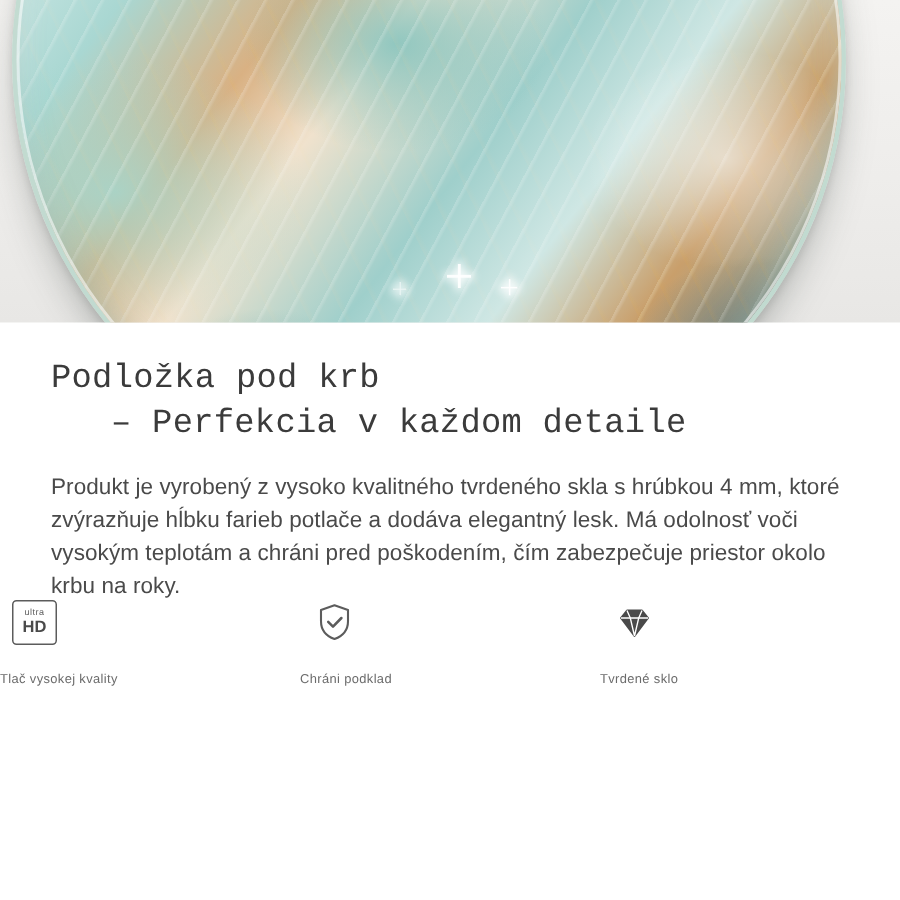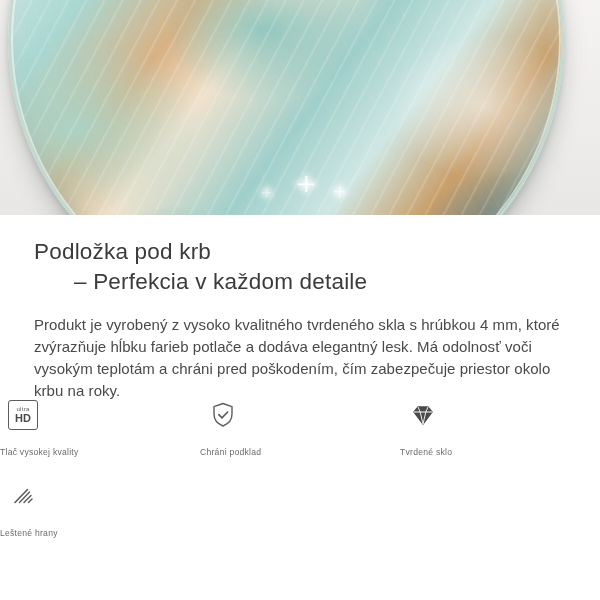--- a/index.html
+++ b/index.html
@@ -103,21 +103,21 @@
   .glint.g3 { left: 262px; top: 188px; width: 9px; height: 9px; opacity: .8; }
 
   
   .content {
     position: absolute;
     left: 0; top: 215px;
     width: 600px;
     padding: 0 34px;
   }
   .title {
-    font-family: Liberation Sans, sans-serif;
+    font-family: Liberation Mono, monospace;
     font-size: 22.5px;
     line-height: 30px;
     color: #3b3b3b;
     font-weight: 400;
     margin-top: 22px;
     letter-spacing: .2px;
   }
   .title .line2 { display: block; margin-left: 40px; }
   .body {
     margin-top: 17px;
@@ -223,27 +223,16 @@
       <div class="feature-icon">
         <svg width="40" height="40" viewBox="0 0 40 40" fill="none" stroke="#4a4a4a" stroke-width="1.3">
           <path d="M11 17l4-5h10l4 5-9 12z" fill="#4a4a4a" stroke="#4a4a4a" stroke-linejoin="round"></path>
           <path d="M11 17h18" stroke="#ffffff" stroke-width="1"></path>
           <path d="M15 12l2.2 5M25 12l-2.2 5M17.2 17L20 29M22.8 17L20 29" stroke="#ffffff" stroke-width=".9"></path>
         </svg>
       </div>
       <div class="feature-label">Tvrdené sklo</div>
     </div>
 
-    <div class="feature">
-      <div class="feature-icon">
-        <svg width="40" height="40" viewBox="0 0 40 40" fill="none" stroke="#5c5c5c" stroke-width="1.4">
-          <path d="M12 26.5L24.5 13.5" stroke-width="1.6" stroke-linecap="round"></path>
-          <path d="M16.5 26.5L26.5 16" stroke-linecap="round"></path>
-          <path d="M21 26.5L28 19.5" stroke-linecap="round"></path>
-          <path d="M25.5 26.5L29 23" stroke-linecap="round"></path>
-        </svg>
-      </div>
-      <div class="feature-label">Leštené hrany</div>
-    </div>
 
 
   </div>
 </div>
 
 </body></html>

